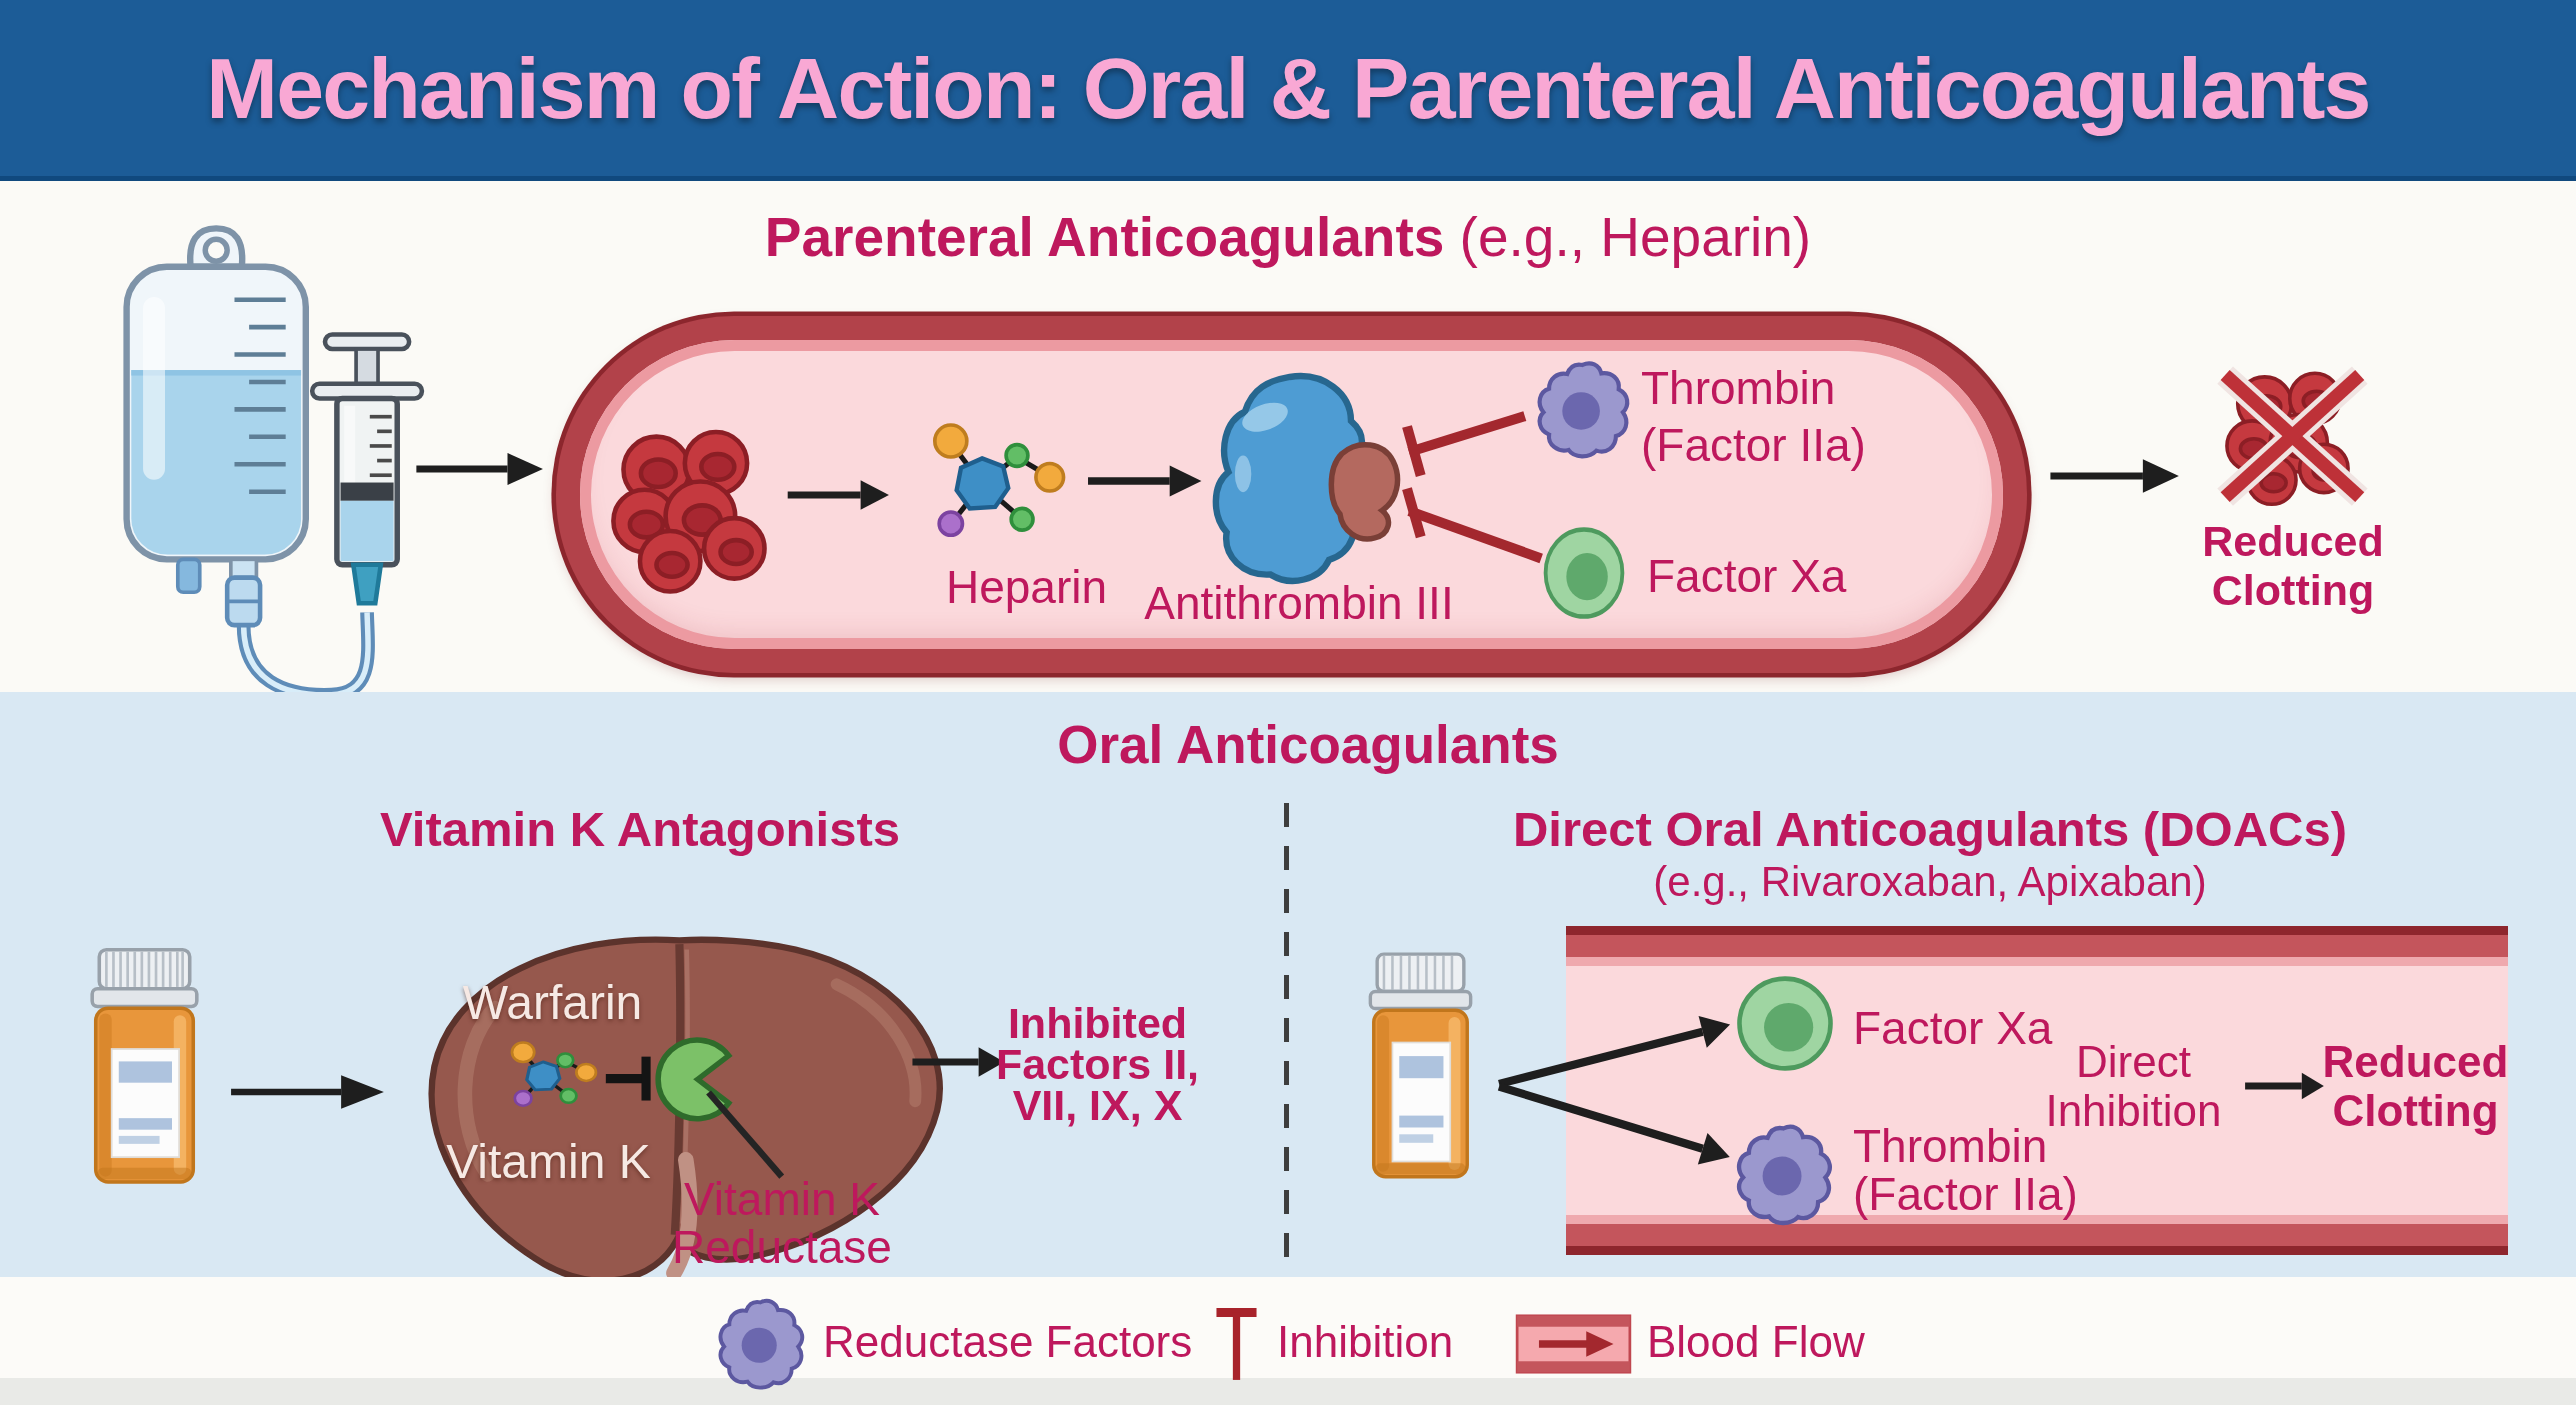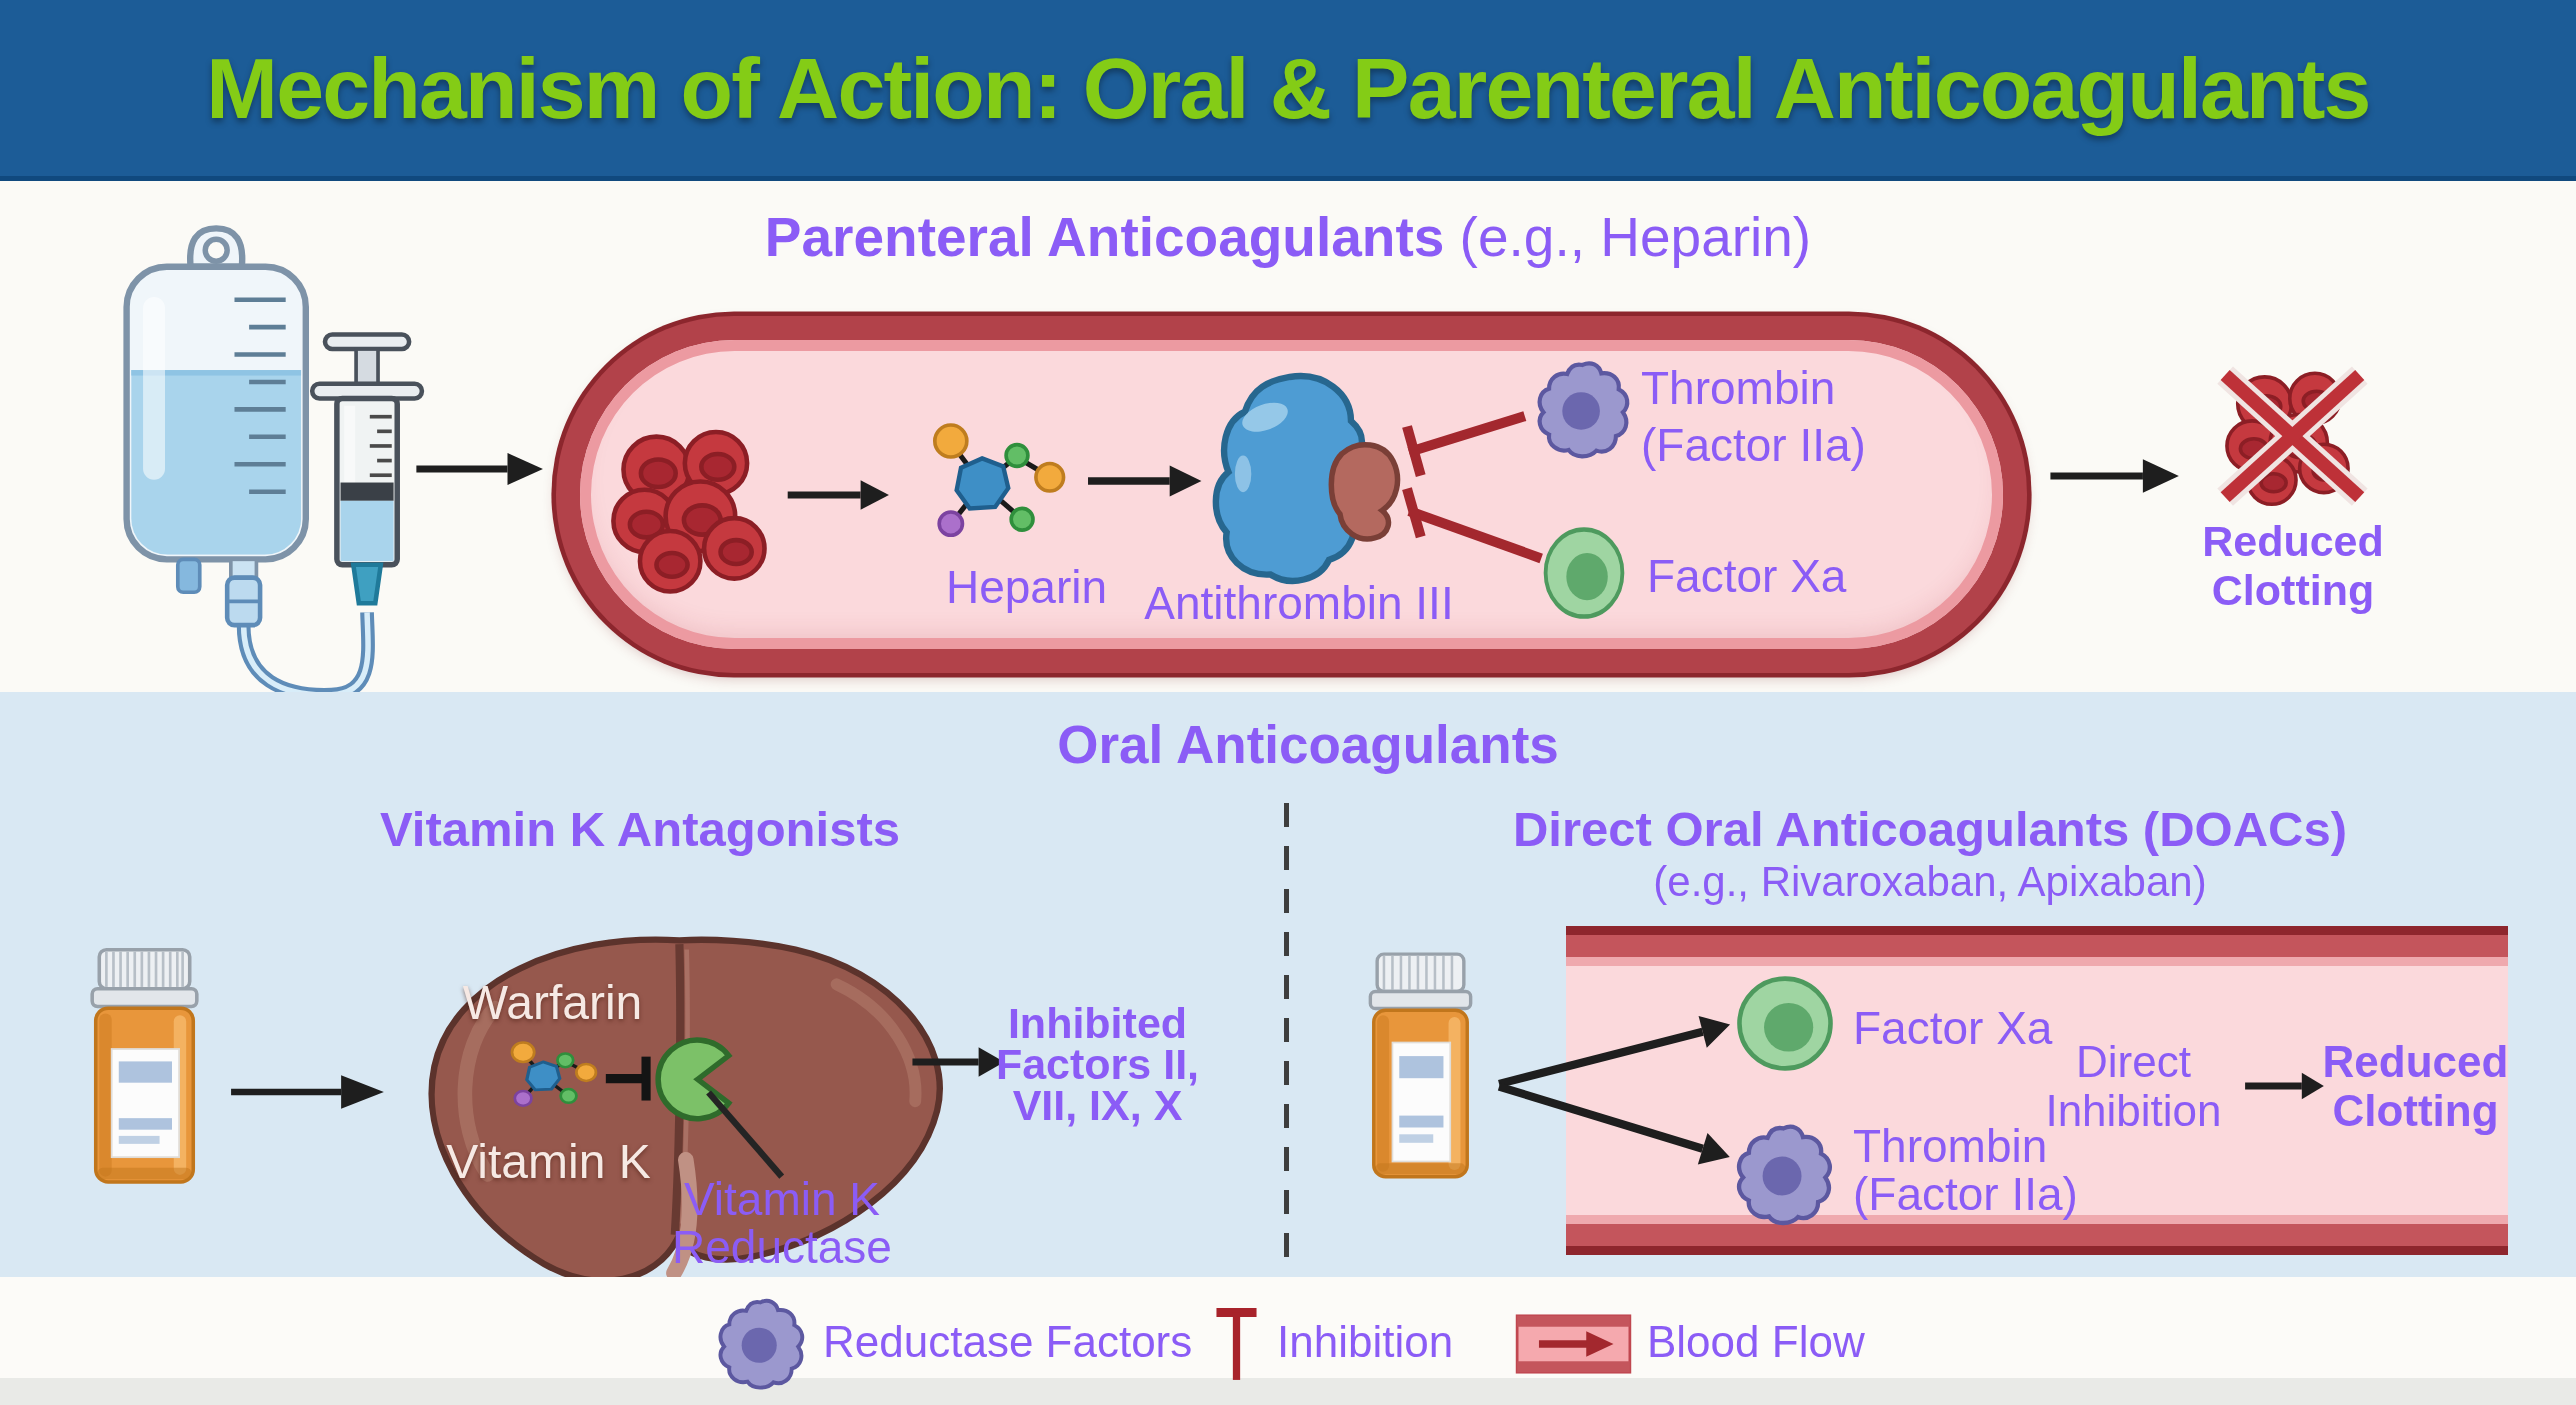--- a/index.html
+++ b/index.html
@@ -1,25 +1,25 @@
 <!DOCTYPE html>
 <html style="font-size:14.6px"><head>
 <meta charset="utf-8">
 <style>
   html,body{margin:0;padding:0;background:#ffffff;}
   #canvas{position:relative;width:2576px;height:1405px;overflow:hidden;background:#FBFAF6;
           font-family:"Liberation Sans", sans-serif;color:#161616;}
   .abs{position:absolute;}
-  .t{position:absolute;color:#8b5cf6;font-family:"Liberation Sans",sans-serif;white-space:nowrap;}
+  .t{position:absolute;color:#be185d;font-family:"Liberation Sans",sans-serif;white-space:nowrap;}
   .b{font-weight:700;}
   .ctr{text-align:center;}
   
   #hdr{left:0;top:0;width:2576px;height:176px;background:#1C5C97;border-bottom:5.5px solid #10497E;
        display:flex;align-items:center;justify-content:center;}
-  #hdr .title{color:#84cc16;font-size:86px;font-weight:700;letter-spacing:-1.8px;
+  #hdr .title{color:#f9a8d4;font-size:86px;font-weight:700;letter-spacing:-1.8px;
        text-shadow:0 3.7px 6.4px rgba(0,0,0,.35);}
   
   #sec-parenteral{left:0;top:181px;width:2576px;height:510px;background:#FBFAF6;}
   #sec-oral{left:0;top:692px;width:2576px;height:585px;background:#D9E8F3;}
   #legend-strip{left:0;top:1277px;width:2576px;height:128px;background:#FCFBF8;}
   #bottom-strip{left:0;top:1378px;width:2576px;height:27.4px;background:#E9EAE7;}
   
   #vessel1{left:556px;top:316px;width:1471px;height:357px;background:#B2424A;border-radius:178px;
            box-shadow:0 0 0 4.6px #8C262D, 0 5.5px 12.8px rgba(120,30,35,.25);}
   #vessel1 .lumen{position:absolute;left:24px;top:24px;right:24px;bottom:24px;background:#FBD9DC;

